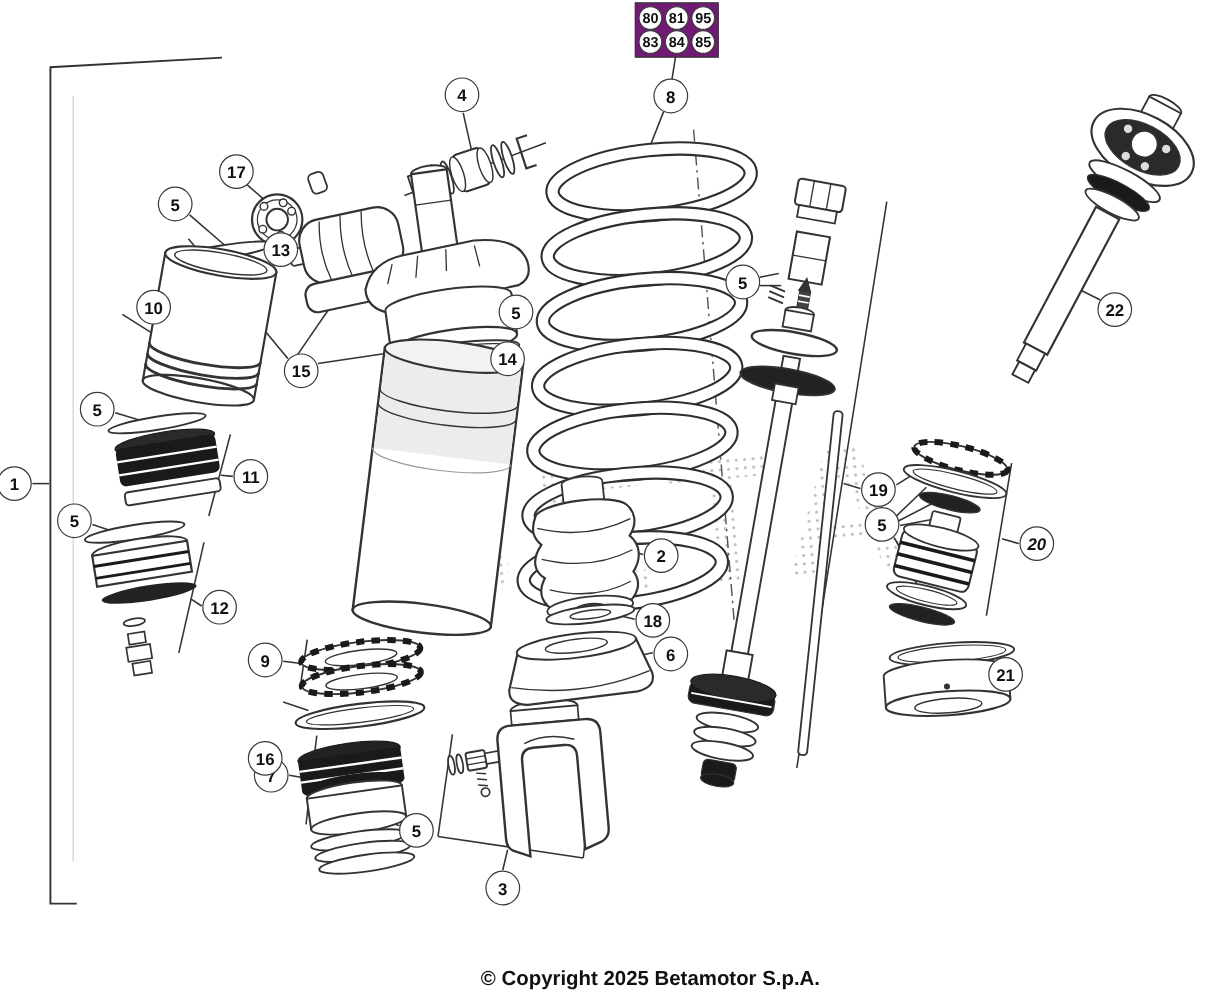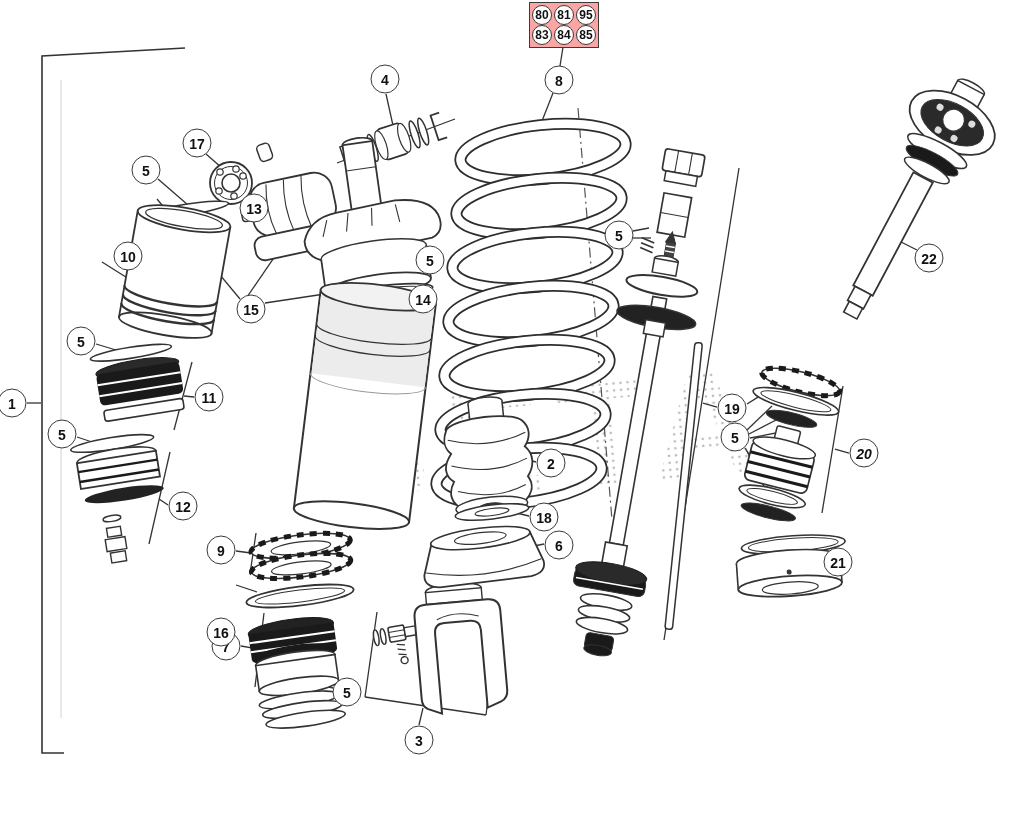--- a/index.html
+++ b/index.html
@@ -4,21 +4,21 @@
 <style>
   html,body{margin:0;padding:0;background:#fff;}
   #canvas{position:relative;width:1024px;height:835px;background:#fff;overflow:hidden;
           font-family:"Liberation Sans",sans-serif;}
   #art{position:absolute;left:0;top:0;}
   .callout{position:absolute;width:29px;height:29px;border:1.6px solid #3a3a3a;border-radius:50%;
            background:#fff;display:flex;align-items:center;justify-content:center;
            font:700 14px "Liberation Sans",sans-serif;color:#111;box-sizing:border-box;
            transform:translate(-50%,-50%);}
   #badge{position:absolute;left:529px;top:2px;width:70px;height:46px;border:1.6px solid #3a3a3a;
-         background:#fca5a5;box-sizing:border-box;display:flex;flex-direction:column;
+         background:#701a75;box-sizing:border-box;display:flex;flex-direction:column;
          justify-content:space-evenly;padding:1px 2px;}
   .badge-row{display:flex;justify-content:space-between;}
   .badge-num{width:20px;height:20px;border:1.3px solid #3a3a3a;border-radius:50%;background:#fff;
              display:flex;align-items:center;justify-content:center;box-sizing:border-box;
              font:700 12px "Liberation Sans",sans-serif;color:#111;}
   #copyright{position:absolute;left:262px;top:806px;width:560px;text-align:center;
              font:700 17px "Liberation Sans",sans-serif;color:#111;}
 </style>
 </head>
 <body>
@@ -379,26 +379,27 @@
       <div class="callout" style="left: 347px; top: 692px;">5</div>
       <div class="callout" style="left: 619px; top: 235px;">5</div>
       <div class="callout" style="left: 735px; top: 437px;">5</div>
       <div class="callout" style="left: 559px; top: 545px;">6</div>
       <div class="callout" style="left: 226px; top: 646px;">7</div>
       <div class="callout" style="left: 559px; top: 80px;">8</div>
       <div class="callout" style="left: 221px; top: 550px;">9</div>
       <div class="callout" style="left: 88px; top: 256px; margin-left: 40px;">10</div>
       <div class="callout" style="left: 209px; top: 397px;">11</div>
       <div class="callout" style="left: 183px; top: 506px;">12</div>
-      <div class="callout" style="left: 254px; top: 208px;">13</div>
+      <div class="callout" style="left: 234px; top: 208px;">13</div>
       <div class="callout" style="left: 423px; top: 299px;">14</div>
       <div class="callout" style="left: 251px; top: 309px;">15</div>
       <div class="callout" style="left: 221px; top: 584px; margin-top: 48px;">16</div>
       <div class="callout" style="left: 197px; top: 143px;">17</div>
       <div class="callout" style="left: 544px; top: 517px;">18</div>
       <div class="callout" style="left: 732px; top: 408px;">19</div>
       <div class="callout" style="left: 864px; top: 453px; font-style: italic;">20</div>
       <div class="callout" style="left: 838px; top: 562px;">21</div>
       <div class="callout" style="left: 929px; top: 258px;">22</div>
     </div>
 
+<div id="copyright">© Copyright 2025 Betamotor S.p.A.</div>
 
 </div>
 
 </body></html>

